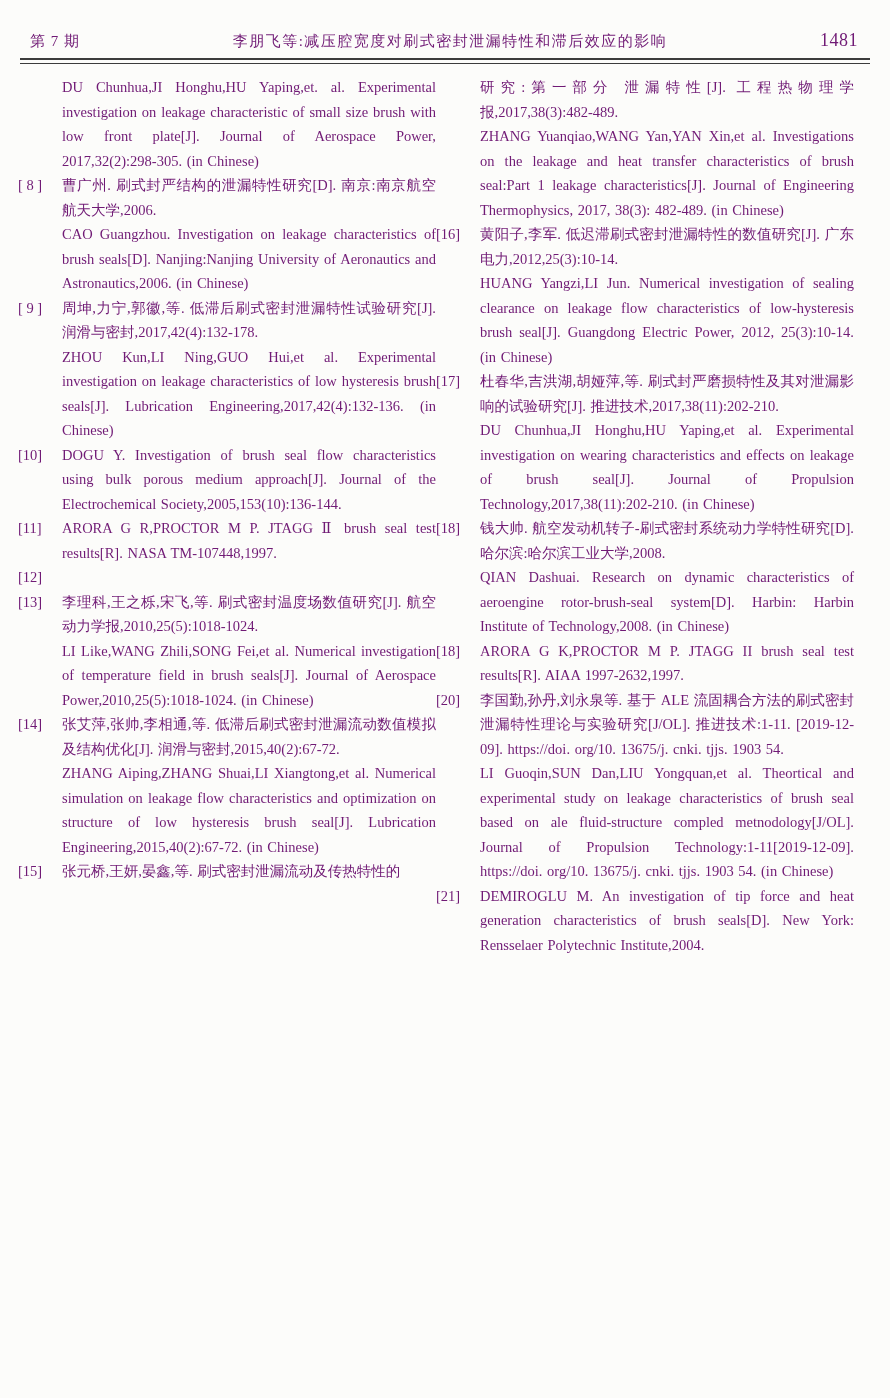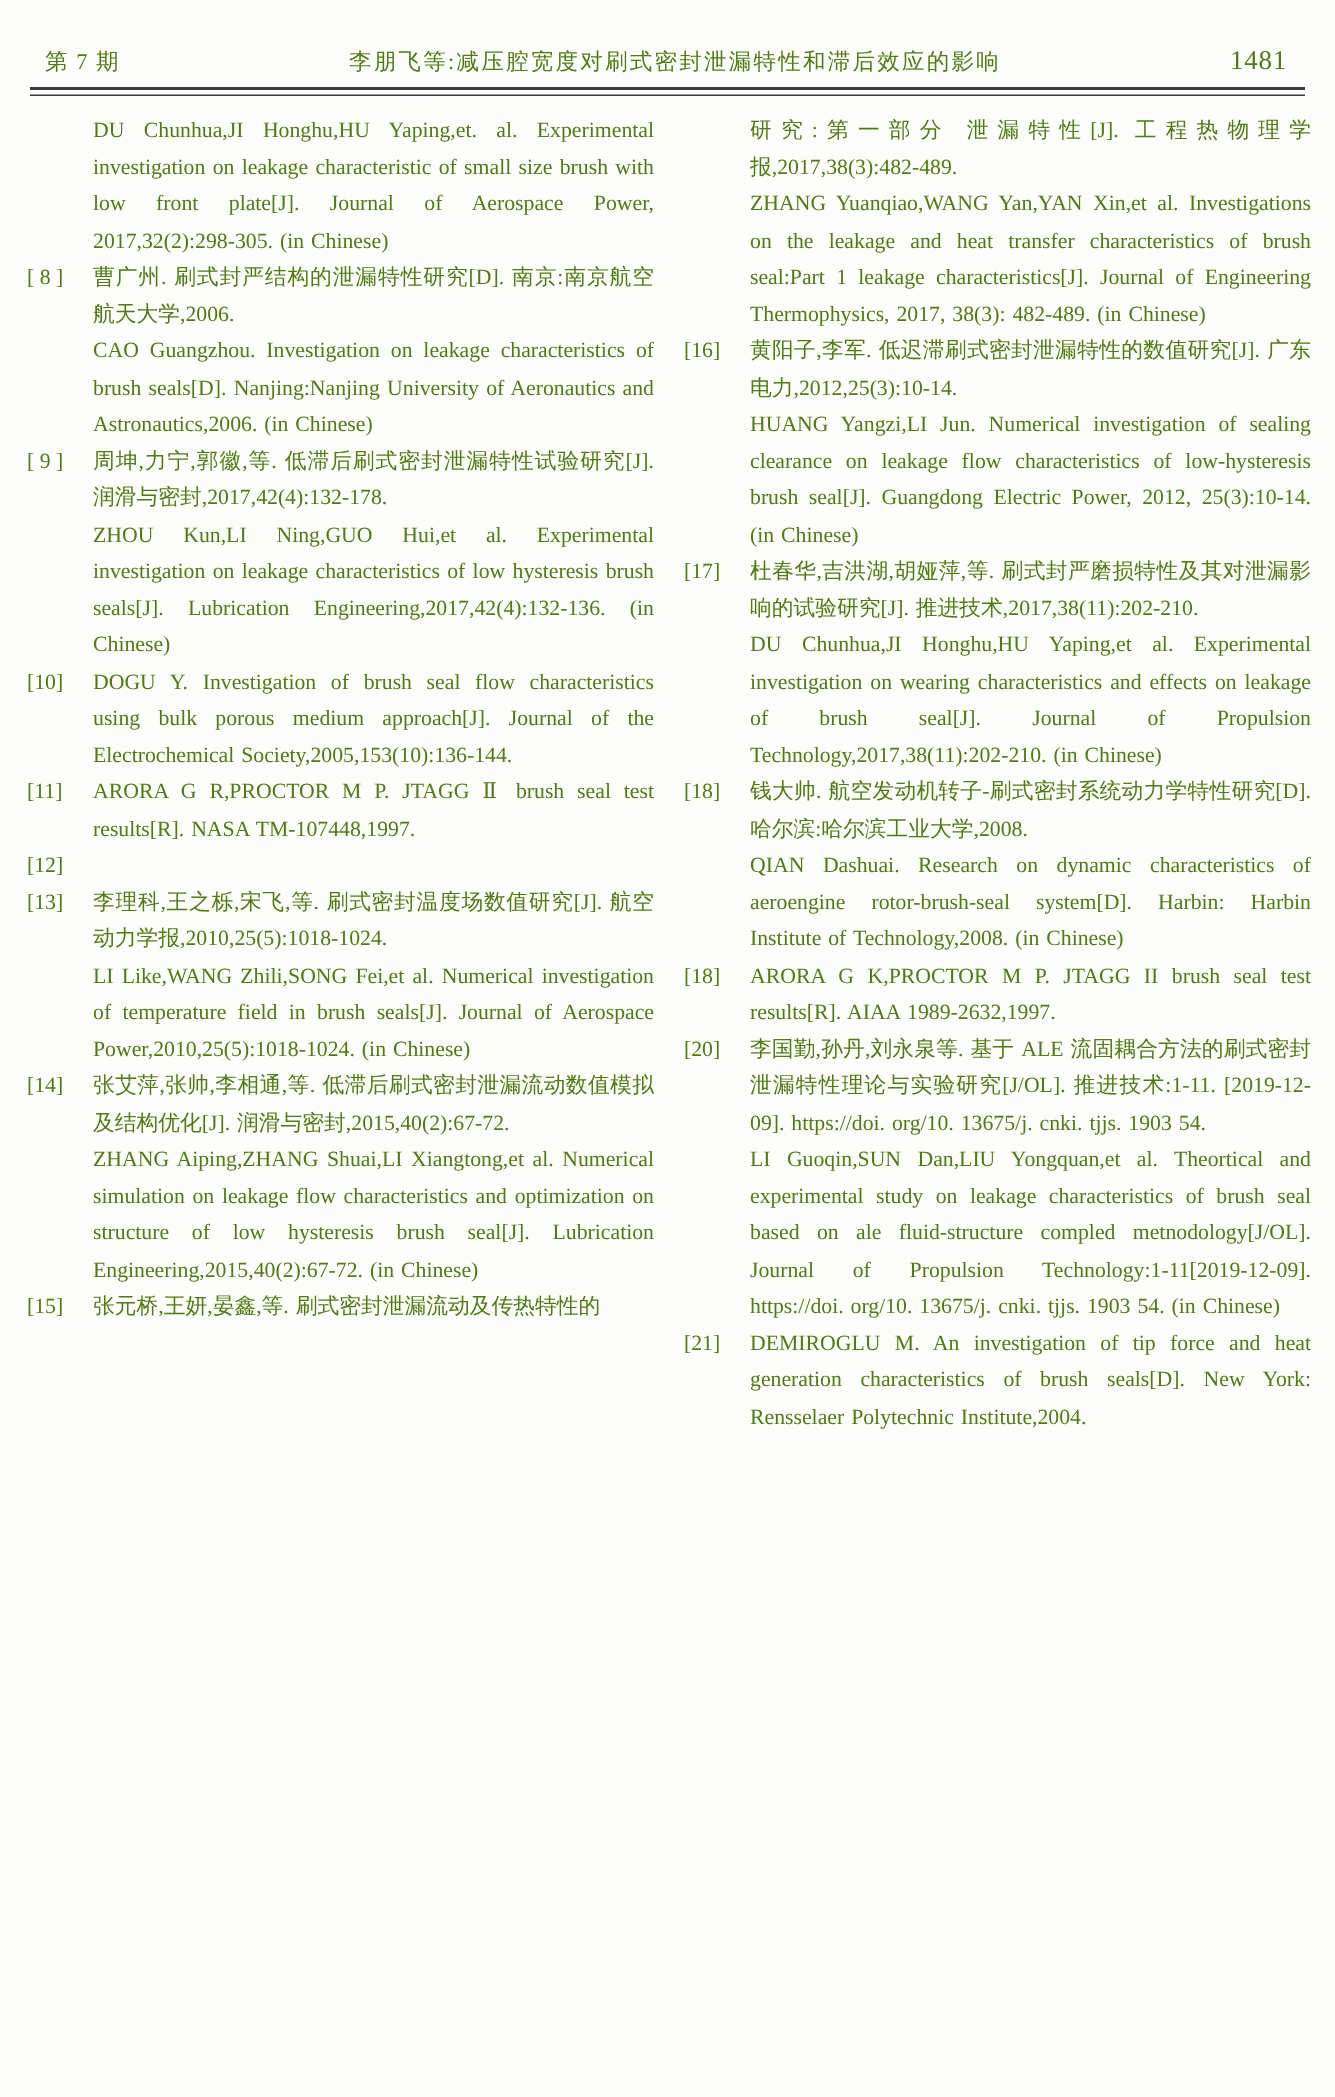--- a/index.html
+++ b/index.html
@@ -3,21 +3,21 @@
 <meta charset="utf-8">
 <style>
   html,body { margin:0; padding:0; background:#d9d9d6; }
   .page {
     position: relative;
     width: 890px;
     height: 1398px;
     margin: 0 auto;
     background: #fcfcfa;
     font-family: "Liberation Serif", "DejaVu Serif", serif;
-    color: #4d7c0f;
+    color: #701a75;
     overflow: hidden;
   }
   .header {
     display: flex;
     align-items: baseline;
     padding: 30px 32px 0 30px;
     font-size: 15px;
     letter-spacing: 1px;
   }
   .header .issue { white-space: nowrap; }
@@ -33,21 +33,20 @@
     letter-spacing: 0.5px;
   }
   .double-rule {
     margin: 7px 20px 0 20px;
     height: 3px;
     border-top: 2px solid #3c3c3c;
     border-bottom: 1px solid #3c3c3c;
   }
   .columns {
     display: flex;
-    gap: 20px;
     padding: 11px 4px 0 18px;
   }
   .col { width: 418px; flex: none; }
   .ref { display: flex; }
   .ref-label {
     width: 44px;
     flex: none;
     font-size: 14.5px;
     line-height: 24.5px;
     white-space: pre;
@@ -162,21 +161,21 @@
         <div class="ref">
           <span class="ref-label">[18]</span>
           <div class="ref-body">
             <p>钱大帅. 航空发动机转子-刷式密封系统动力学特性研究[D]. 哈尔滨:哈尔滨工业大学,2008.</p>
             <p>QIAN Dashuai. Research on dynamic characteristics of aeroengine rotor-brush-seal system[D]. Harbin: Harbin Institute of Technology,2008. (in Chinese)</p>
           </div>
         </div>
         <div class="ref">
           <span class="ref-label">[18]</span>
           <div class="ref-body">
-            <p>ARORA G K,PROCTOR M P. JTAGG II brush seal test results[R]. AIAA 1989-2632,1997.</p>
+            <p>ARORA G K,PROCTOR M P. JTAGG II brush seal test results[R]. AIAA 1997-2632,1997.</p>
           </div>
         </div>
         <div class="ref">
           <span class="ref-label">[20]</span>
           <div class="ref-body">
             <p>李国勤,孙丹,刘永泉等. 基于 ALE 流固耦合方法的刷式密封泄漏特性理论与实验研究[J/OL]. 推进技术:1-11. [2019-12-09]. https://doi. org/10. 13675/j. cnki. tjjs. 1903 54.</p>
             <p>LI Guoqin,SUN Dan,LIU Yongquan,et al. Theortical and experimental study on leakage characteristics of brush seal based on ale fluid-structure compled metnodology[J/OL]. Journal of Propulsion Technology:1-11[2019-12-09]. https://doi. org/10. 13675/j. cnki. tjjs. 1903 54. (in Chinese)</p>
           </div>
         </div>
         <div class="ref">

